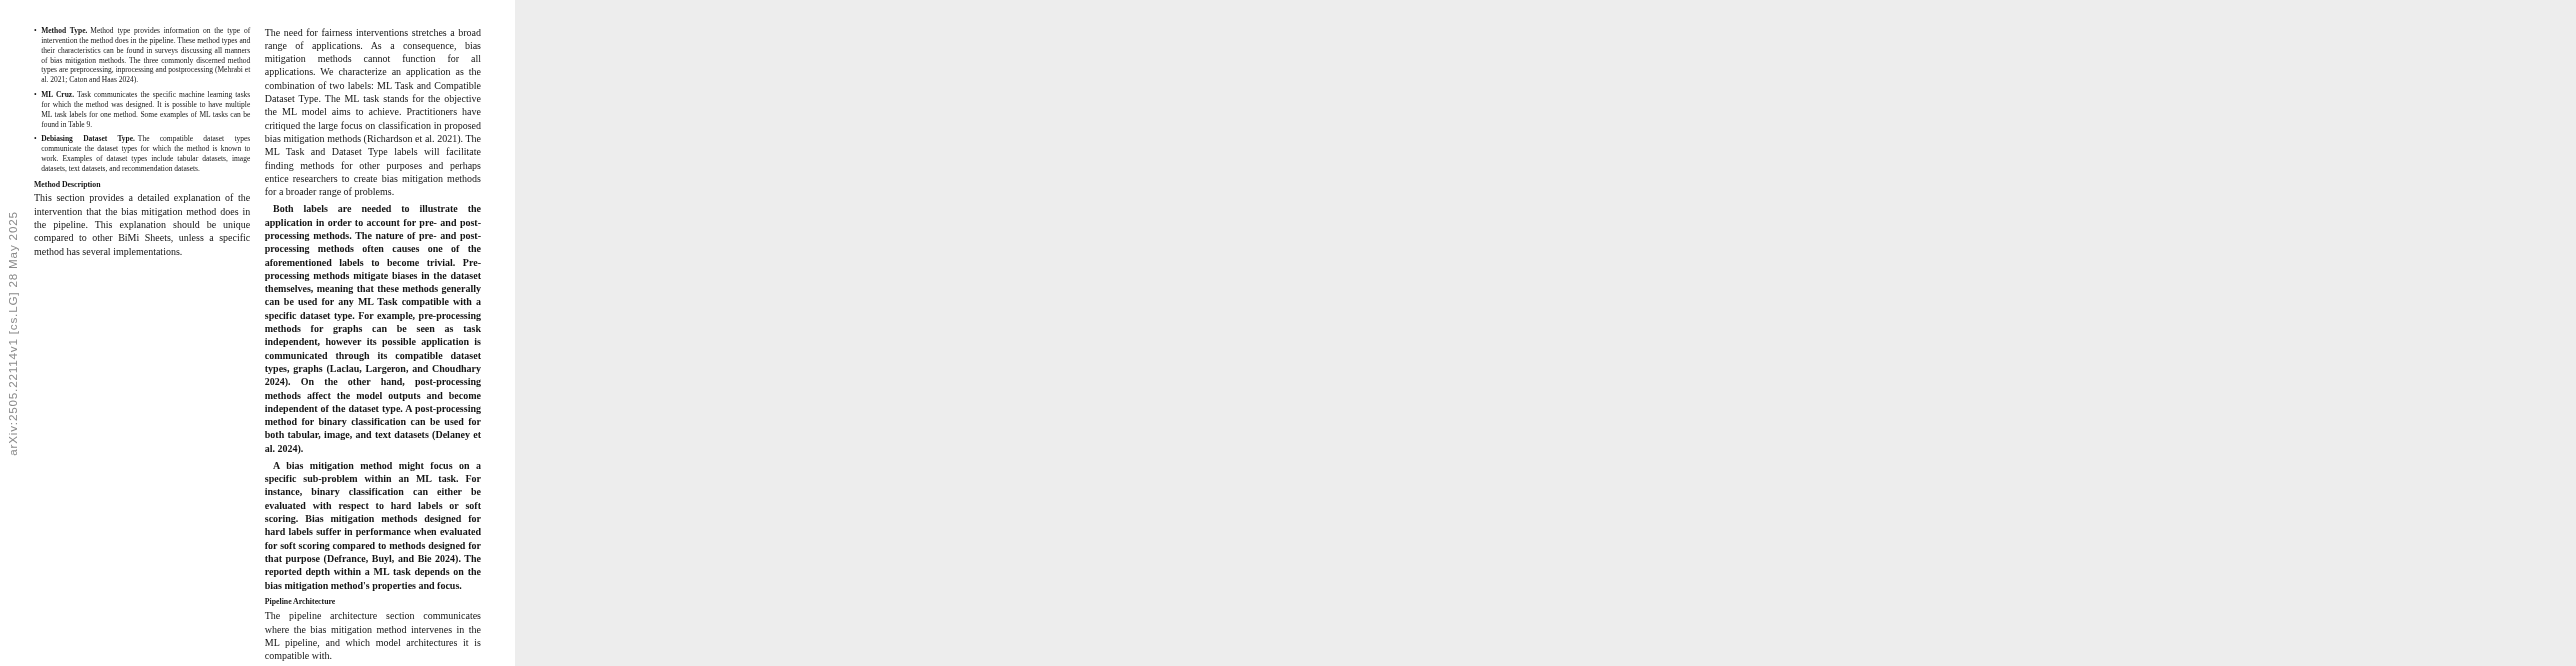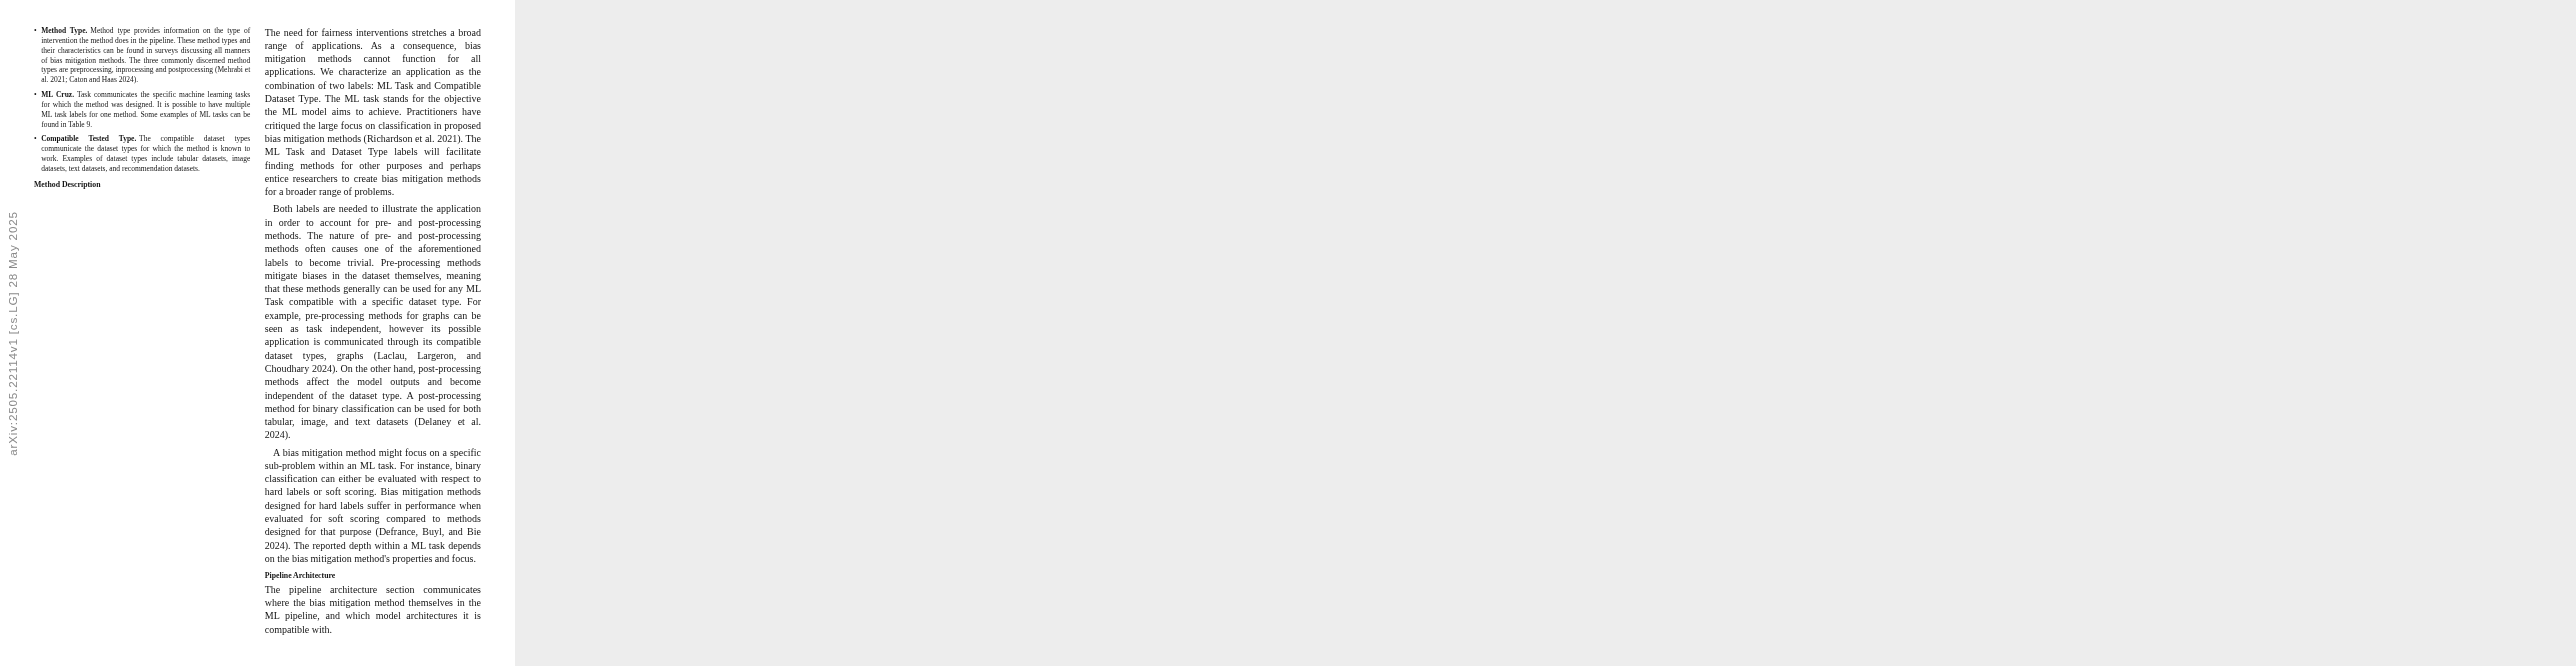--- a/index.html
+++ b/index.html
@@ -11,21 +11,21 @@
   #p1{left:0}#p2{left:927}#p3{left:1854}#p4{left:2781}#p5{left:3708;border-right:none}
   .arxiv-stamp{position:absolute;left:-299px;top:327px;width:622px;text-align:center;
                transform:rotate(-90deg);font-family:"Liberation Sans","DejaVu Sans",sans-serif;
                font-size:11.7px;letter-spacing:0.8px;color:#8a8a8a;z-index:3;}
   .title{font-size:11.7px;font-weight:bold;text-align:center;margin:1.1px 0 7.8px;}
   .authors{font-size:7.5px;font-weight:bold;text-align:center;margin-bottom:3.9px;}
   .affil{font-size:7px;text-align:center;line-height:1.32;margin-bottom:11px;}
   .cols{display:flex;gap:14.5px;}
   .col{flex:1;min-width:0;}
   .p{font-size:10px;line-height:1.33;text-align:justify;margin:0 0 3.9px;}
-  .ind{text-indent:8.3px;}
+  .ind{text-indent:8.3px;font-weight:bold;}
   .sec{font-size:9.2px;font-weight:bold;text-align:center;margin:6.7px 0 3.9px;}
   .sec.small{font-size:7.8px;margin:1.1px 0 3.9px;}
   .sub{font-size:7.8px;font-weight:bold;margin:5.6px 0 2.8px;}
   .runin{margin-right:2.8px;}
   .abstract{font-size:7px;line-height:1.32;margin:0 7.8px 4.4px;text-align:justify;}
   .fnblock{margin-top:9px;}
   .fnrule{width:45%;border-top:0.6px solid #000;margin-bottom:2.2px;}
   .fn{font-size:6px;line-height:1.3;text-align:justify;margin:0 0 2.2px;}
   .listp{margin-left:9px;}
   .bullet{font-size:7.5px;line-height:1.33;text-align:justify;margin:0 0 4.4px;padding-left:7.2px;position:relative;}
@@ -510,29 +510,30 @@
     </div>
   </section>
 
   <section class="page" id="p5">
     <div class="cols">
       <div class="col">
         <div>
 
         <p class="bullet"><span class="bdot">•</span><b class="runin">Method Type.</b><span>Method type provides information on the type of intervention the method does in the pipeline. These method types and their characteristics can be found in surveys discussing all manners of bias mitigation methods. The three commonly discerned method types are preprocessing, inprocessing and postprocessing (Mehrabi et al. 2021; Caton and Haas 2024).</span></p>
             <p class="bullet"><span class="bdot">•</span><b class="runin">ML Cruz.</b><span>Task communicates the specific machine learning tasks for which the method was designed. It is possible to have multiple ML task labels for one method. Some examples of ML tasks can be found in Table 9.</span></p>
-            <p class="bullet"><span class="bdot">•</span><b class="runin">Compatible Tested Type.</b><span>The compatible dataset types communicate the dataset types for which the method is known to work. Examples of dataset types include tabular datasets, image datasets, text datasets, and recommendation datasets.</span></p>
+            <p class="bullet"><span class="bdot">•</span><b class="runin">Debiasing Dataset Type.</b><span>The compatible dataset types communicate the dataset types for which the method is known to work. Examples of dataset types include tabular datasets, image datasets, text datasets, and recommendation datasets.</span></p>
           </div>
         <div class="sub">Method Description</div>
+        <p class="p">This section provides a detailed explanation of the intervention that the bias mitigation method does in the pipeline. This explanation should be unique compared to other BiMi Sheets, unless a specific method has several implementations.</p>
       </div>
       <div class="col">
         <p class="p">The need for fairness interventions stretches a broad range of applications. As a consequence, bias mitigation methods cannot function for all applications. We characterize an application as the combination of two labels: ML Task and Compatible Dataset Type. The ML task stands for the objective the ML model aims to achieve. Practitioners have critiqued the large focus on classification in proposed bias mitigation methods (Richardson et al. 2021). The ML Task and Dataset Type labels will facilitate finding methods for other purposes and perhaps entice researchers to create bias mitigation methods for a broader range of problems.</p>
         <p class="p ind">Both labels are needed to illustrate the application in order to account for pre- and post-processing methods. The nature of pre- and post-processing methods often causes one of the aforementioned labels to become trivial. Pre-processing methods mitigate biases in the dataset themselves, meaning that these methods generally can be used for any ML Task compatible with a specific dataset type. For example, pre-processing methods for graphs can be seen as task independent, however its possible application is communicated through its compatible dataset types, graphs (Laclau, Largeron, and Choudhary 2024). On the other hand, post-processing methods affect the model outputs and become independent of the dataset type. A post-processing method for binary classification can be used for both tabular, image, and text datasets (Delaney et al. 2024).</p>
         <p class="p ind">A bias mitigation method might focus on a specific sub-problem within an ML task. For instance, binary classification can either be evaluated with respect to hard labels or soft scoring. Bias mitigation methods designed for hard labels suffer in performance when evaluated for soft scoring compared to methods designed for that purpose (Defrance, Buyl, and Bie 2024). The reported depth within a ML task depends on the bias mitigation method's properties and focus.</p>
         <div class="sub">Pipeline Architecture</div>
-        <p class="p">The pipeline architecture section communicates where the bias mitigation method themselves in the ML pipeline, and which model architectures it is compatible with.</p>
+        <p class="p">The pipeline architecture section communicates where the bias mitigation method intervenes in the ML pipeline, and which model architectures it is compatible with.</p>
       </div>
     </div>
   </section>
 
   <div class="arxiv-stamp">arXiv:2505.22114v1  [cs.LG]  28 May 2025</div>
 </div>
 
 
 </body></html>

